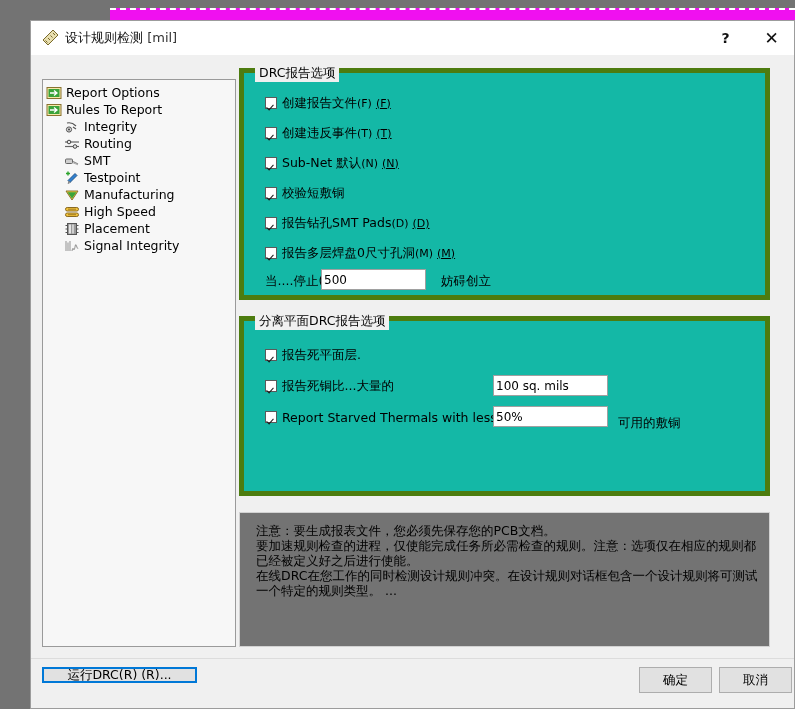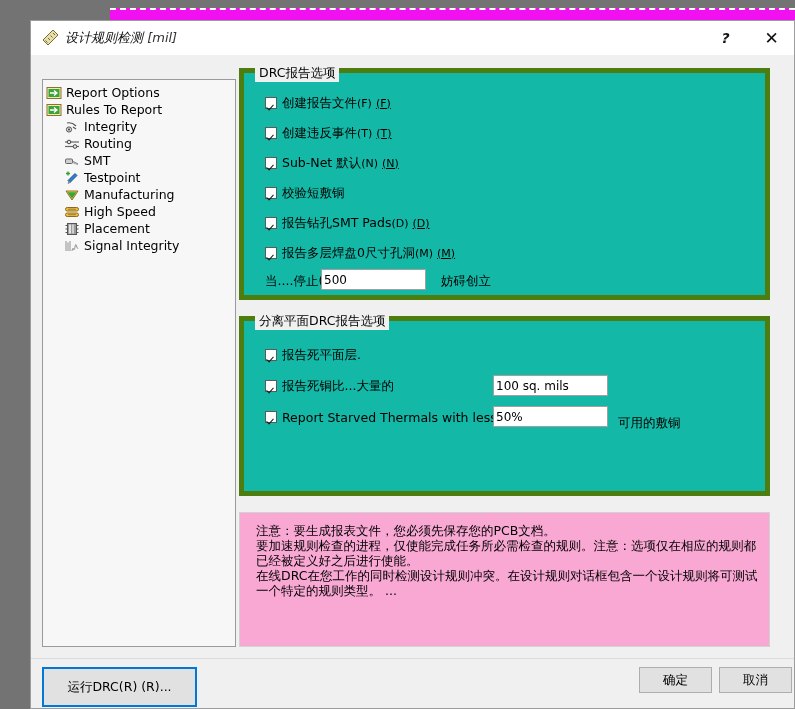--- a/index.html
+++ b/index.html
@@ -24,21 +24,20 @@
     position:absolute;left:30px;top:20px;width:765px;height:689px;
     background:#f0f0f0;
     border:1px solid #9c9c9c;
     box-sizing:border-box;
     overflow:hidden;
   }
   
   #titlebar{
     height:33px;background:#ffffff;position:relative;
     border-bottom:1px solid #ffffff;
-    font-style:italic;
   }
   #title-icon{
     position:absolute;left:11px;top:8px;width:17px;height:17px;
   }
   #title-text{
     position:absolute;left:34px;top:8px;font-size:13px;color:#111;white-space:nowrap;
   }
   #title-text .unit{color:#333;}
   .tb-btn{
     position:absolute;top:0;width:45px;height:33px;
@@ -85,34 +84,34 @@
   .lbl{font-size:12.5px;color:#000;}
   .lbl .mn{font-size:11px;}
   .lbl u{text-decoration:underline;}
   .txtbox{
     background:#fff;border:1px solid #a0a0a0;height:21px;
     font-family:"DejaVu Sans","Liberation Sans",sans-serif;font-size:12px;
     padding:0 2px;box-sizing:border-box;display:flex;align-items:center;color:#000;
   }
   
   #note-box{
-    border:1px solid #d2d2d2;background:#f9a8d4;box-sizing:border-box;
+    border:1px solid #d2d2d2;background:#737373;box-sizing:border-box;
     position:absolute;left:0;right:0;
   }
   #note-text{
     position:absolute;left:16px;top:10px;right:10px;
     font-size:12.5px;line-height:15px;color:#000;white-space:pre-line;
   }
   
   #footer{
     position:absolute;left:0;right:0;bottom:0;height:49px;
     border-top:1px solid #dcdcdc;background:#f0f0f0;
   }
   #run-drc{
-    position:absolute;left:11px;top:8px;width:155px;height:40px;
+    position:absolute;left:11px;top:8px;width:155px;height:16px;
     background:#e1e1e1;border:2px solid #0078d7;
     display:flex;align-items:center;justify-content:center;
     font-size:12.5px;color:#000;box-sizing:border-box;cursor:default;
   }
   .dlg-btn{
     position:absolute;top:8px;width:73px;height:26px;
     background:#e1e1e1;border:1px solid #adadad;
     display:flex;align-items:center;justify-content:center;
     font-size:12.5px;color:#000;box-sizing:border-box;cursor:default;
   }

